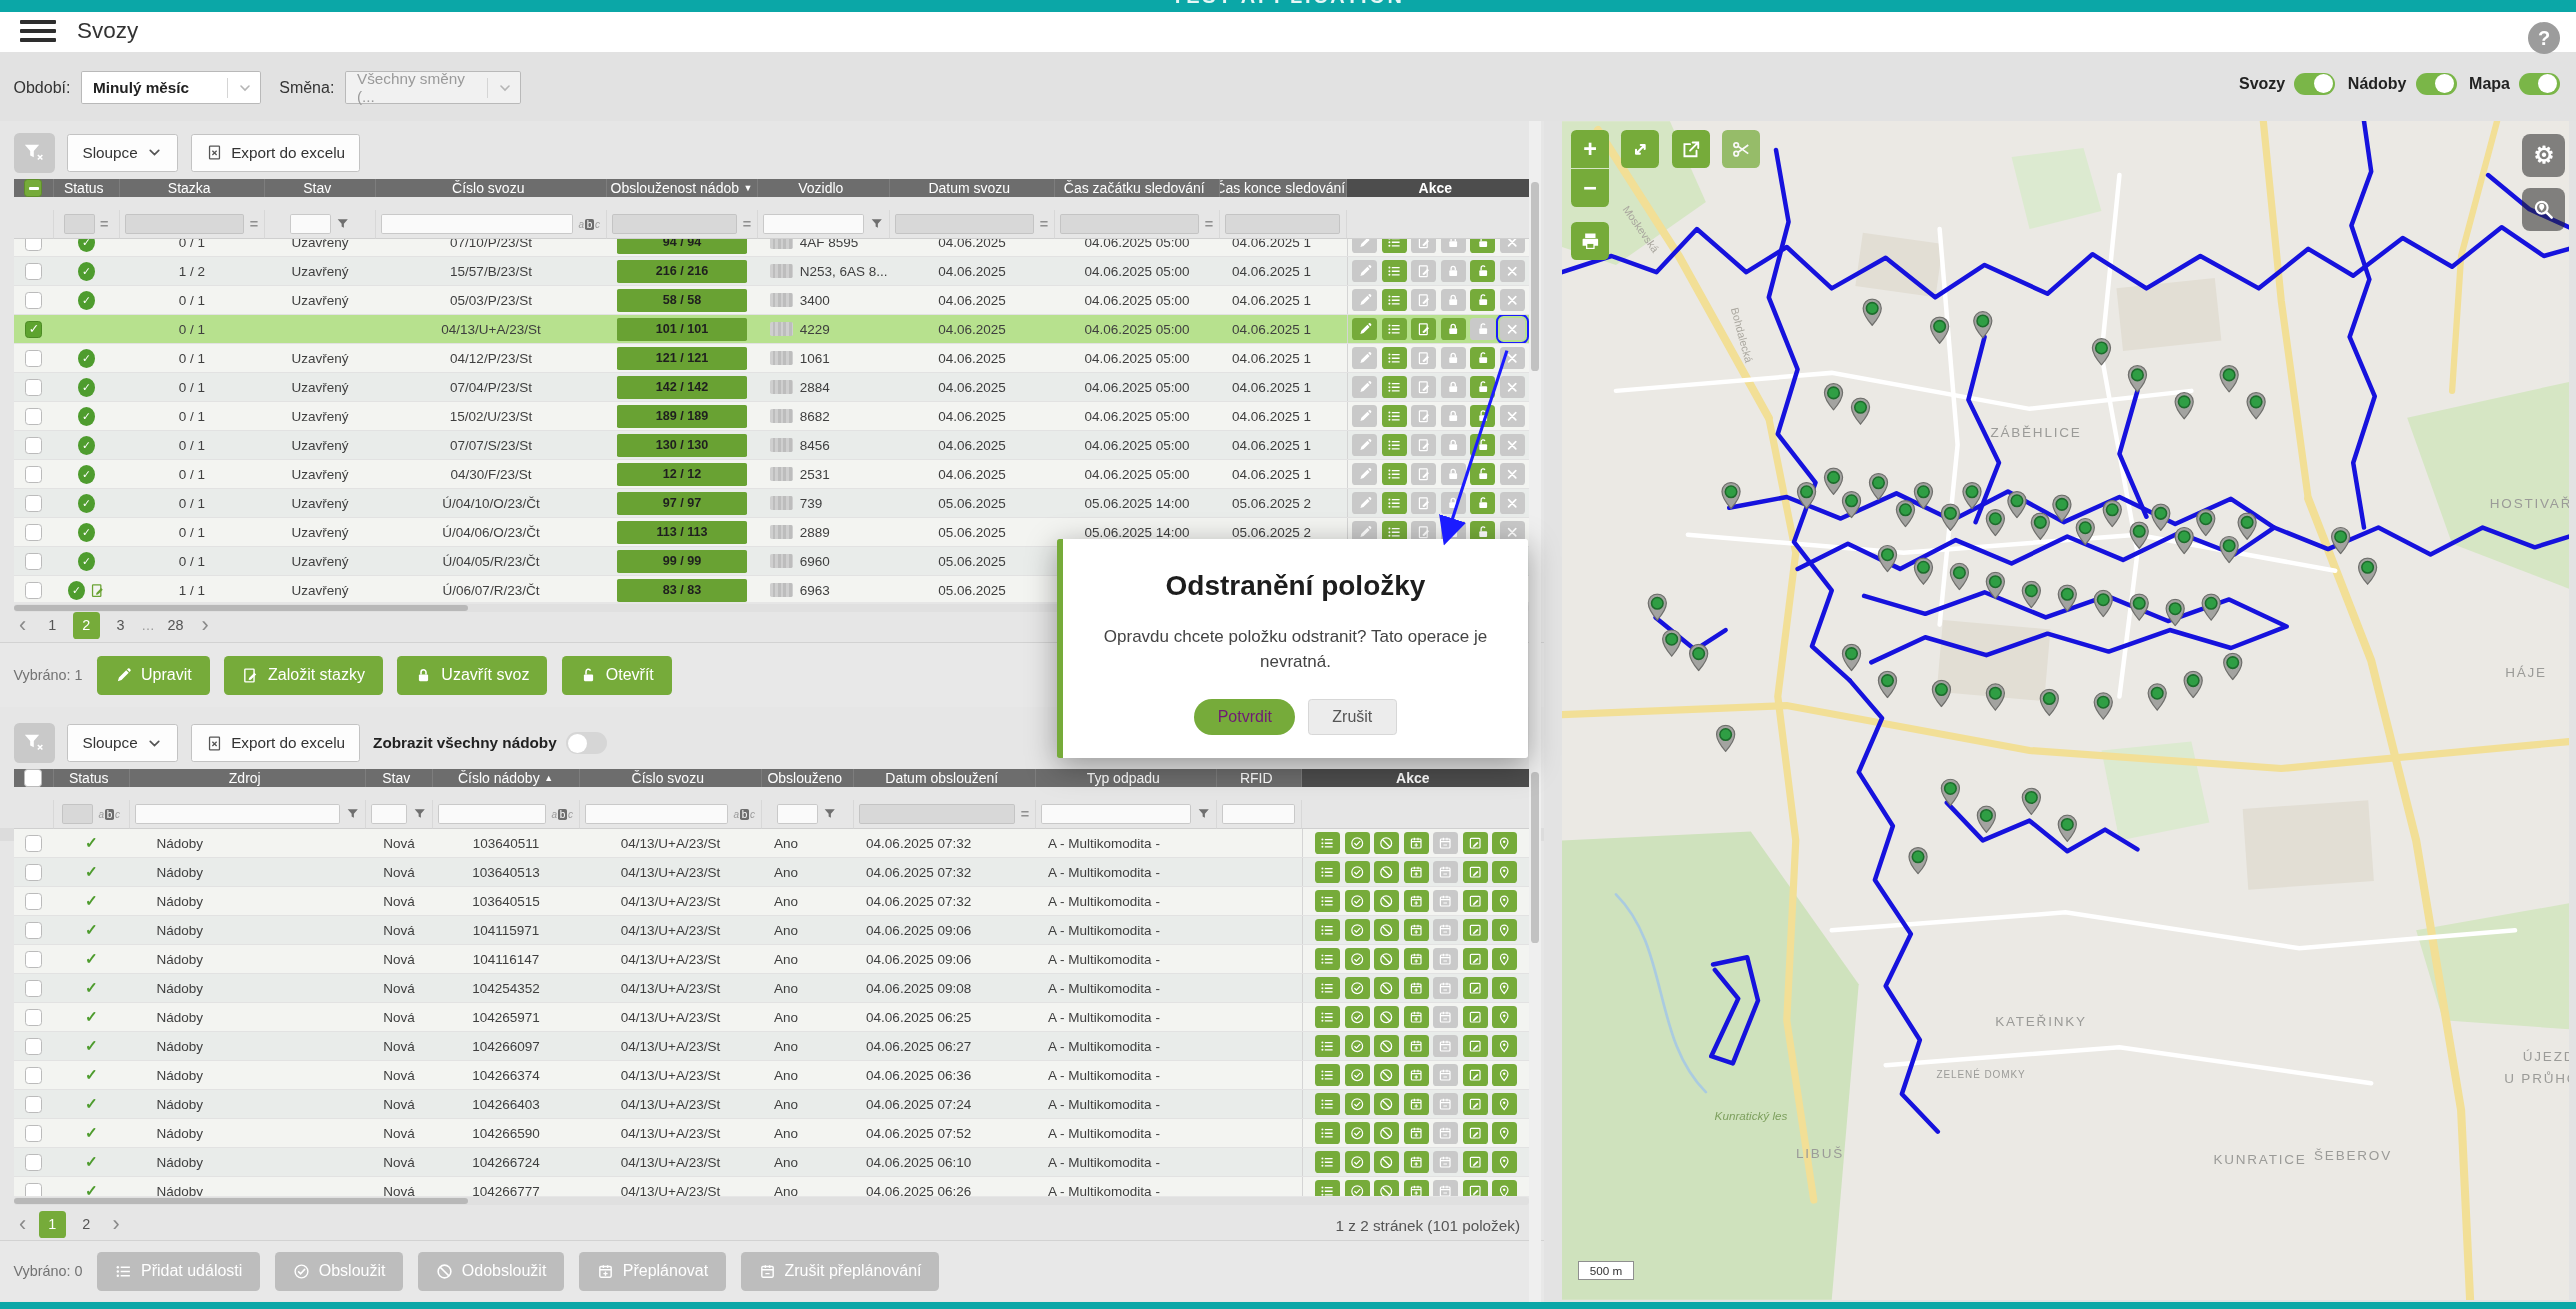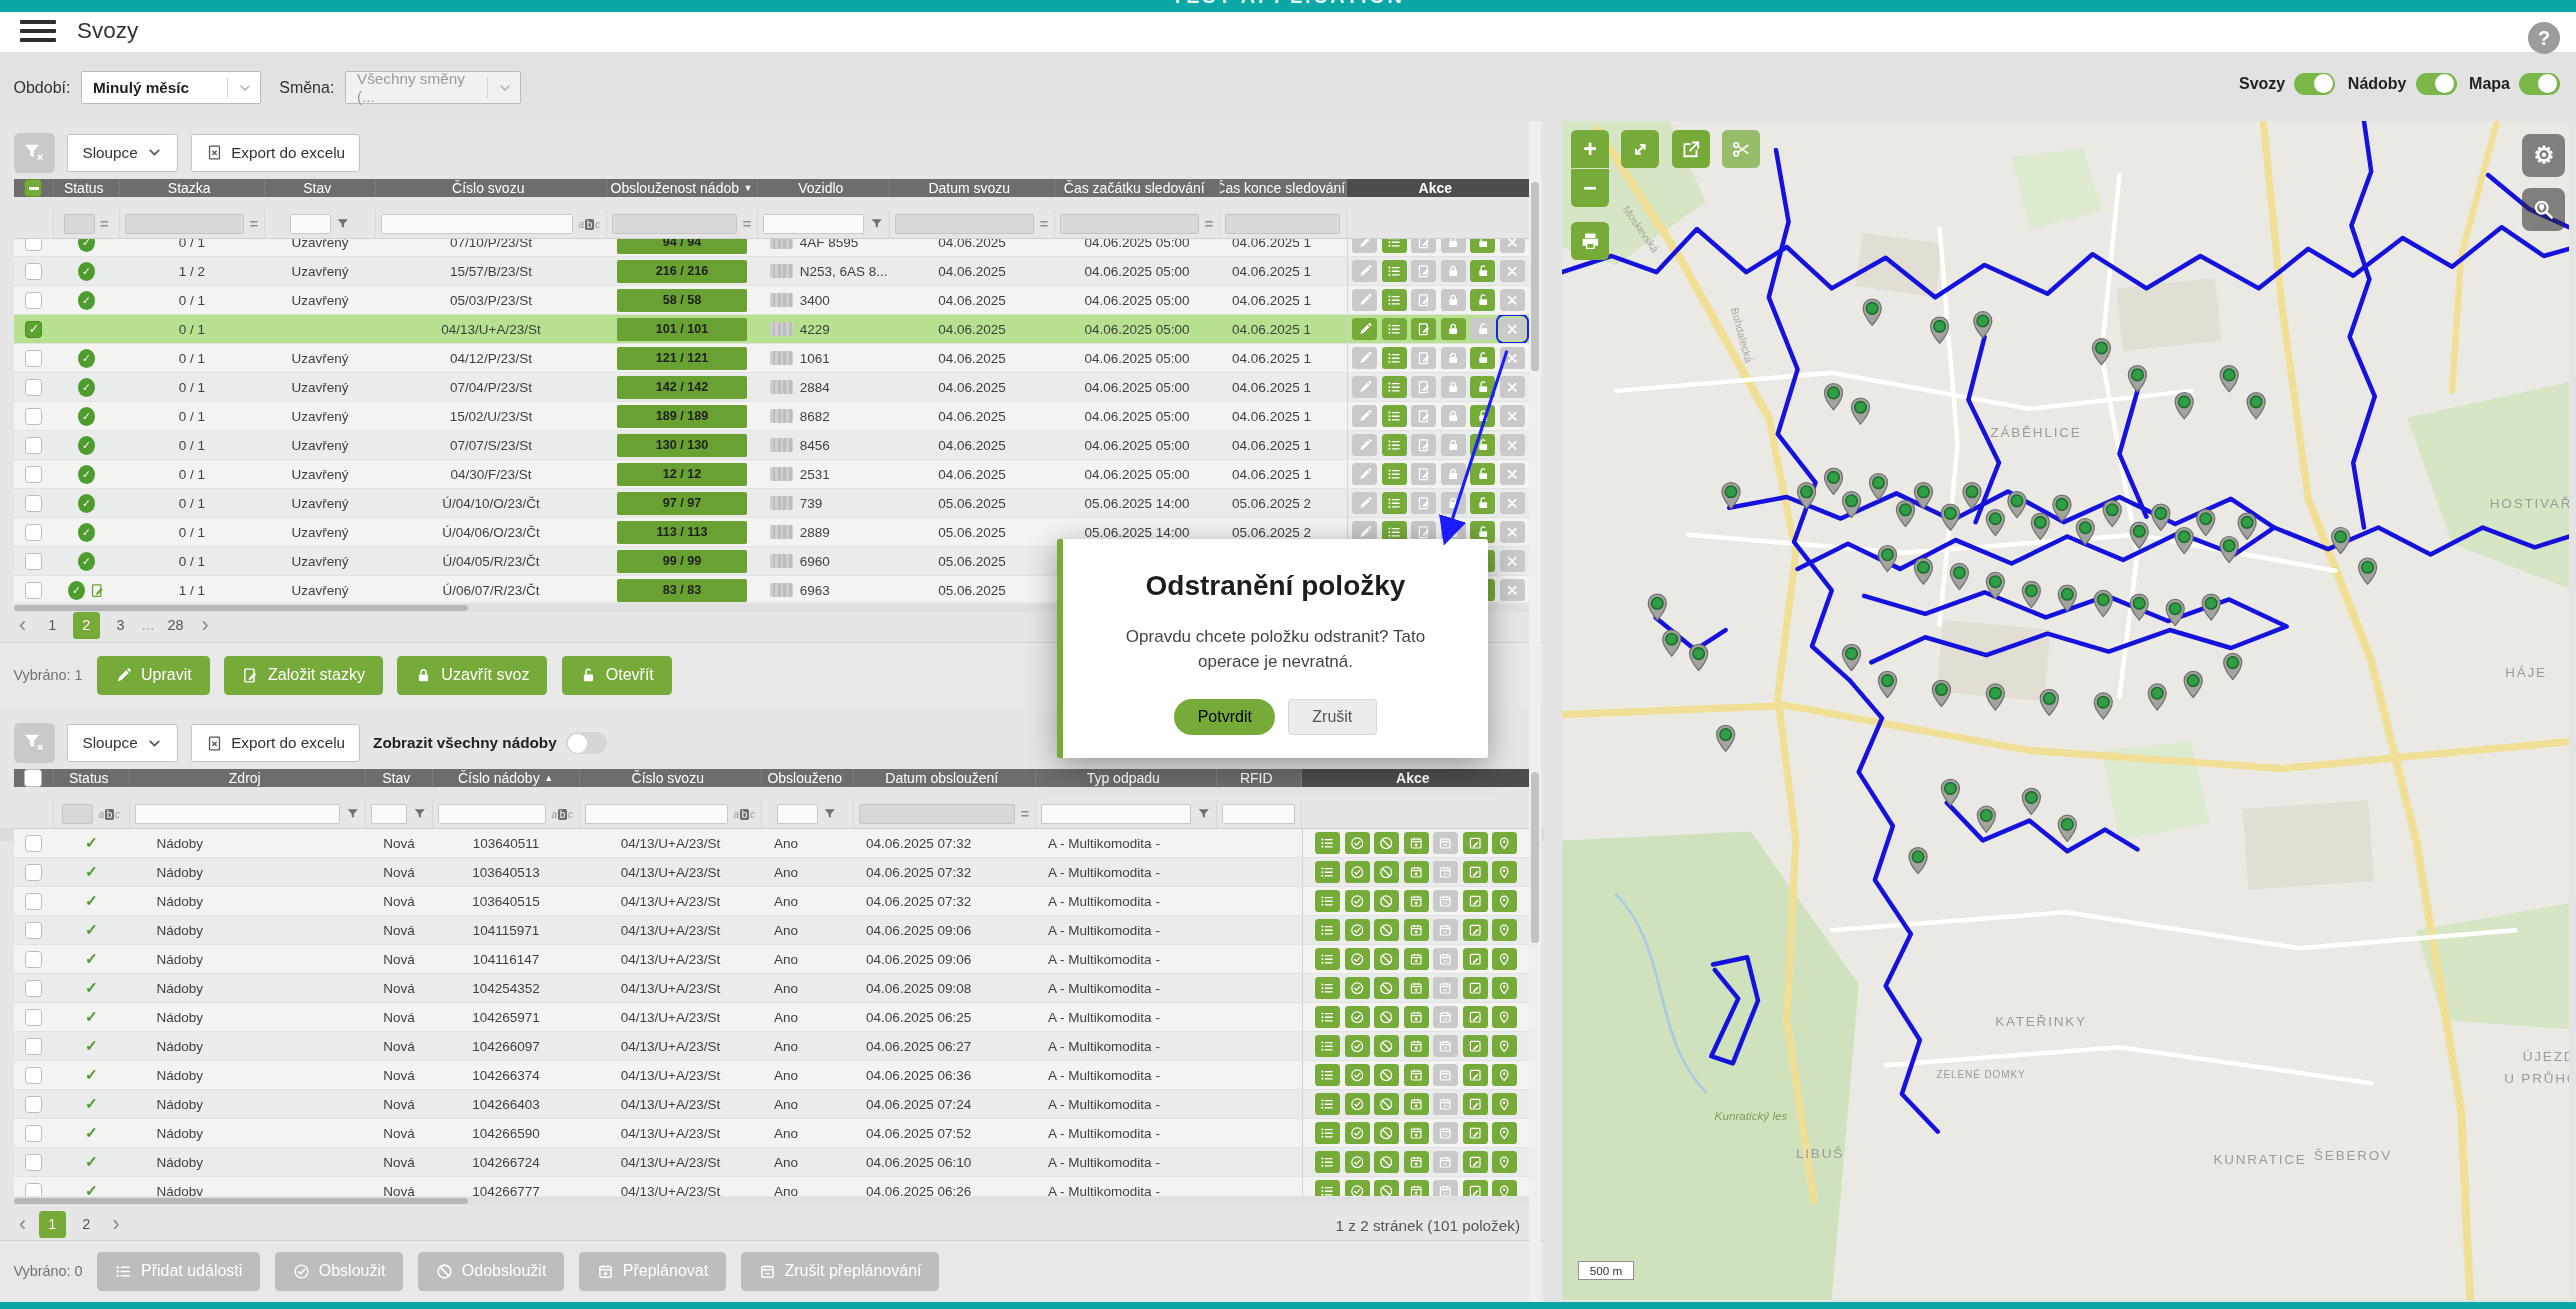--- a/index.html
+++ b/index.html
@@ -108,26 +108,26 @@
 
   .selbar { position:absolute; left:0; width:1544px; background:#e8e8e8; border-top:0.9px solid #d2d2d2; display:flex; align-items:center; padding-left:13.5px; gap:14.4px; }
   .selcount { font-size:14.4px; color:#737373; }
   .gbtn { height:39px; background:#76ab3a; border-radius:4.5px; color:#fff; font-size:16px; display:flex; align-items:center; gap:9px; padding:0 18px; }
   .gbtn svg { width:17px; height:17px; }
   .gbtn.dis { background:#bdbdbd; }
   .divider { position:absolute; left:0; top:707px; width:1544px; height:12.6px; background:#dcdcdc; }
   .divider .pill2 { position:absolute; left:737px; top:2.7px; width:43px; height:7.2px; border-radius:3.6px; background:#b5b5b5; }
 
   
-  .modal { position:absolute; left:1057px; top:539px; width:431px; height:219px; background:#fff; border-left:6.3px solid #76ab3a; border-radius:2.7px; box-shadow:0 7.2px 31px rgba(0,0,0,.35); z-index:50; text-align:center; }
+  .modal { position:absolute; left:1057px; top:539px; width:471px; height:219px; background:#fff; border-left:6.3px solid #76ab3a; border-radius:2.7px; box-shadow:0 7.2px 31px rgba(0,0,0,.35); z-index:50; text-align:center; }
   .modal h1 { font-size:28px; color:#1d1d1d; margin-top:31px; font-weight:bold; }
   .modal p { font-size:17px; color:#444; margin:23.4px 40px 0; line-height:1.45; }
   .modal .btns { position:absolute; bottom:23.4px; left:0; width:100%; display:flex; justify-content:center; gap:12.6px; }
   .mbtn { height:36px; border-radius:3.6px; font-size:16px; padding:0 23.4px; display:flex; align-items:center; }
-  .mbtn.ok { background:#76ab3a; color:#000000;border-radius:18px; }
+  .mbtn.ok { background:#76ab3a; color:#701a75;border-radius:18px; }
   .mbtn.no { background:#ececec; border:0.9px solid #d7d7d7; color:#555; }
 
   
   .map { position:absolute; left:1562px; top:121px; width:1007px; height:1179px; background:#ebe9e4; overflow:hidden; }
   .map svg.base { position:absolute; inset:0; }
   .maplabel { position:absolute; transform:translate(-50%,-50%); font-size:13.5px; letter-spacing:1.8px; color:#9b9b98; white-space:nowrap; z-index:3; }
   .maplabel.small { font-size:10px; letter-spacing:0.9px; }
   .maplabel.green { color:#7da05e; font-style:italic; letter-spacing:0; font-size:11.7px; }
   .maplabel.street { color:#a9a69e; font-size:10.8px; letter-spacing:0; }
   .mapctl { position:absolute; z-index:6; display:flex; align-items:center; justify-content:center; background:#76ab3a; color:#fff; border-radius:5.4px; width:38px; height:38px; font-size:23.4px; font-weight:bold; }

